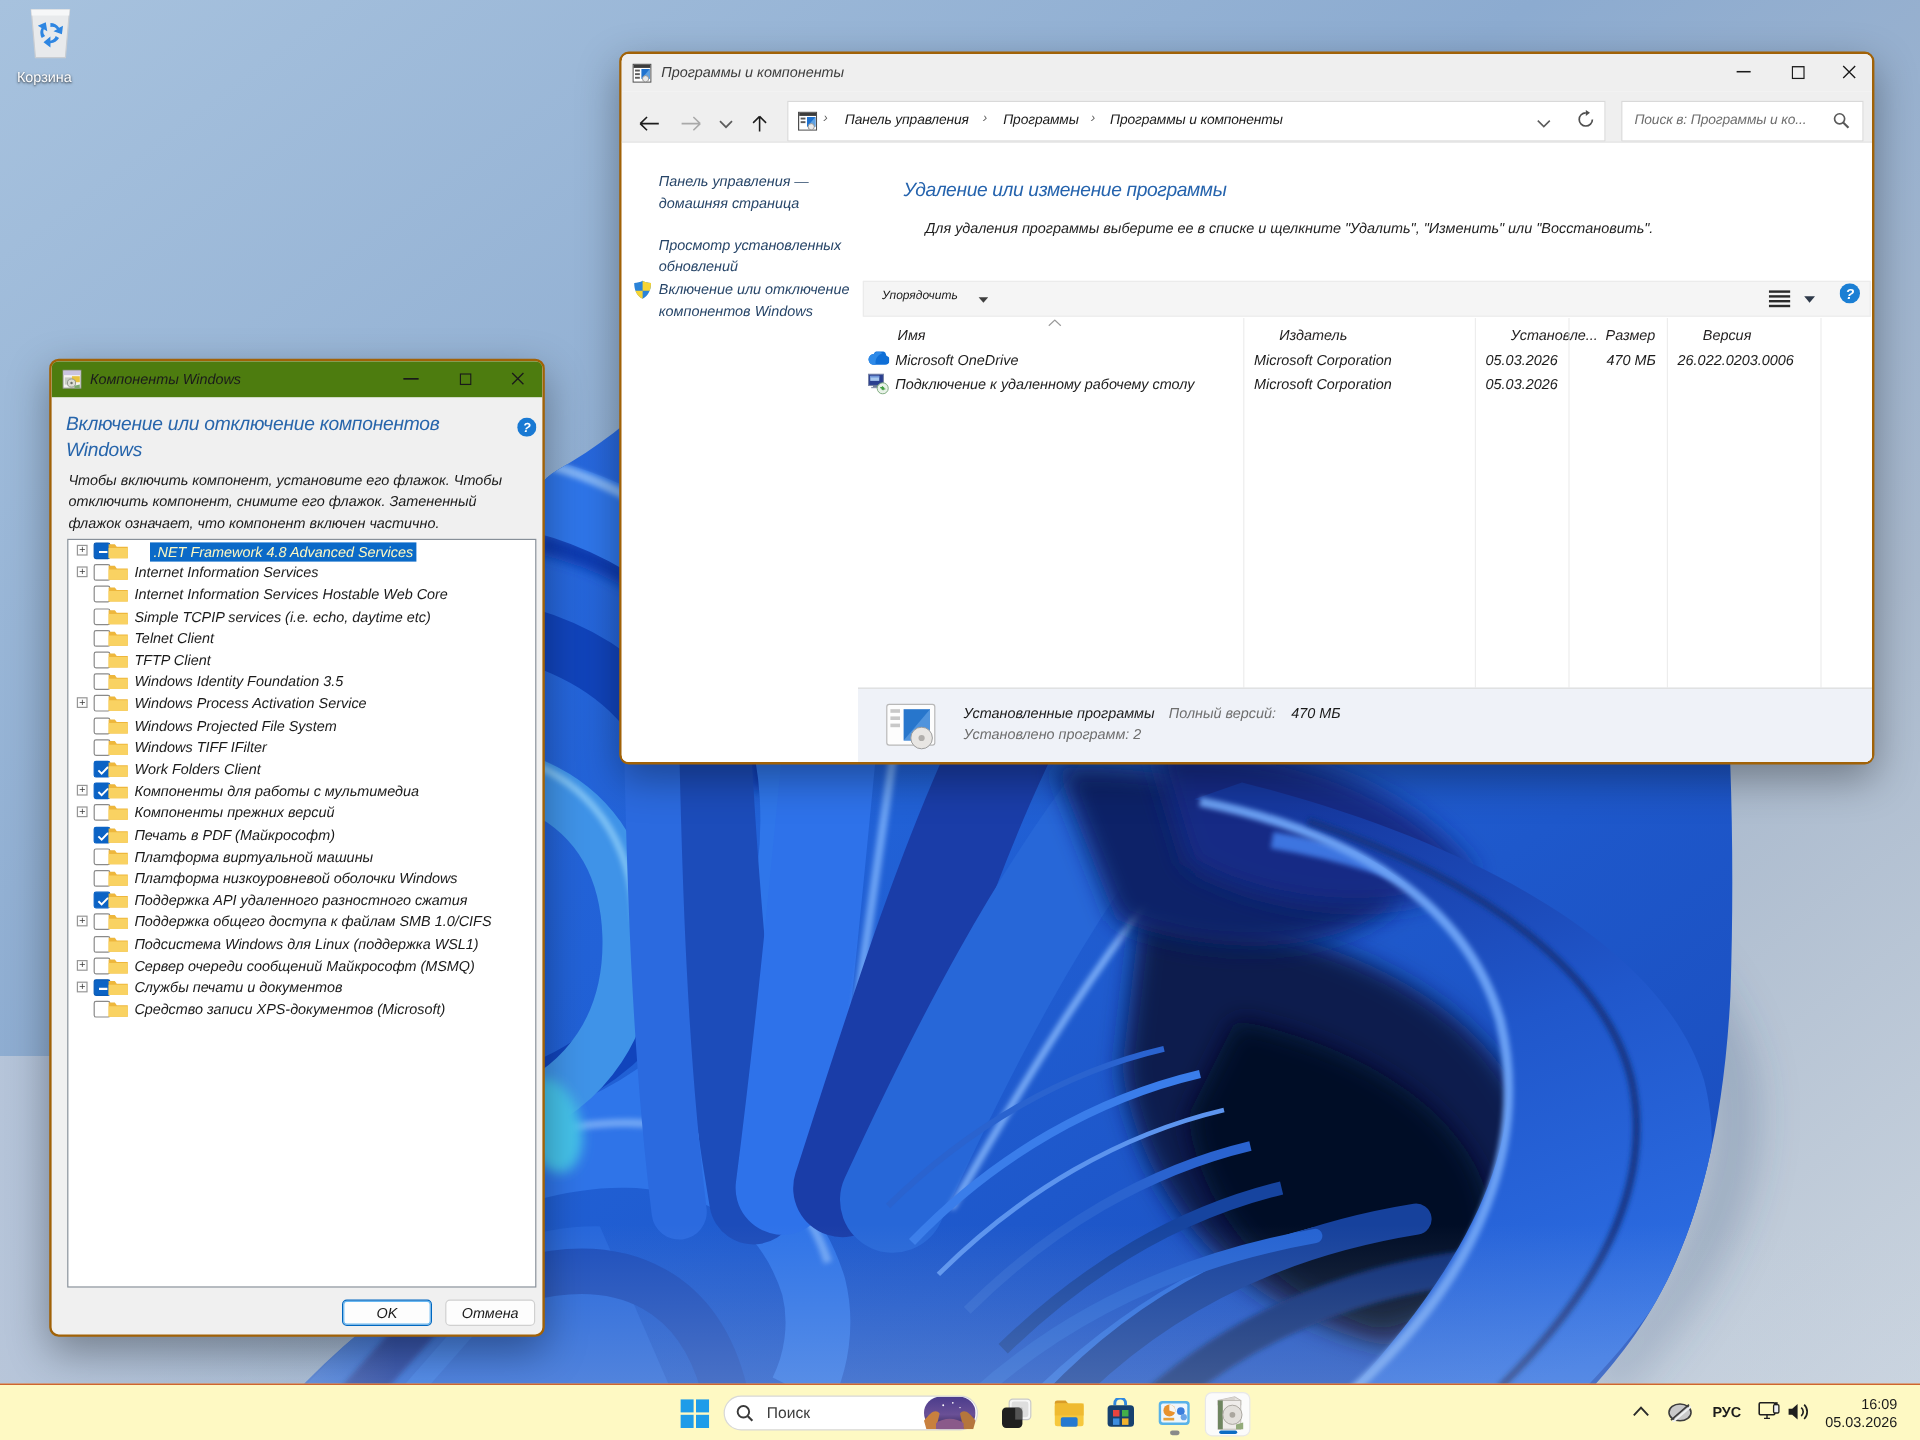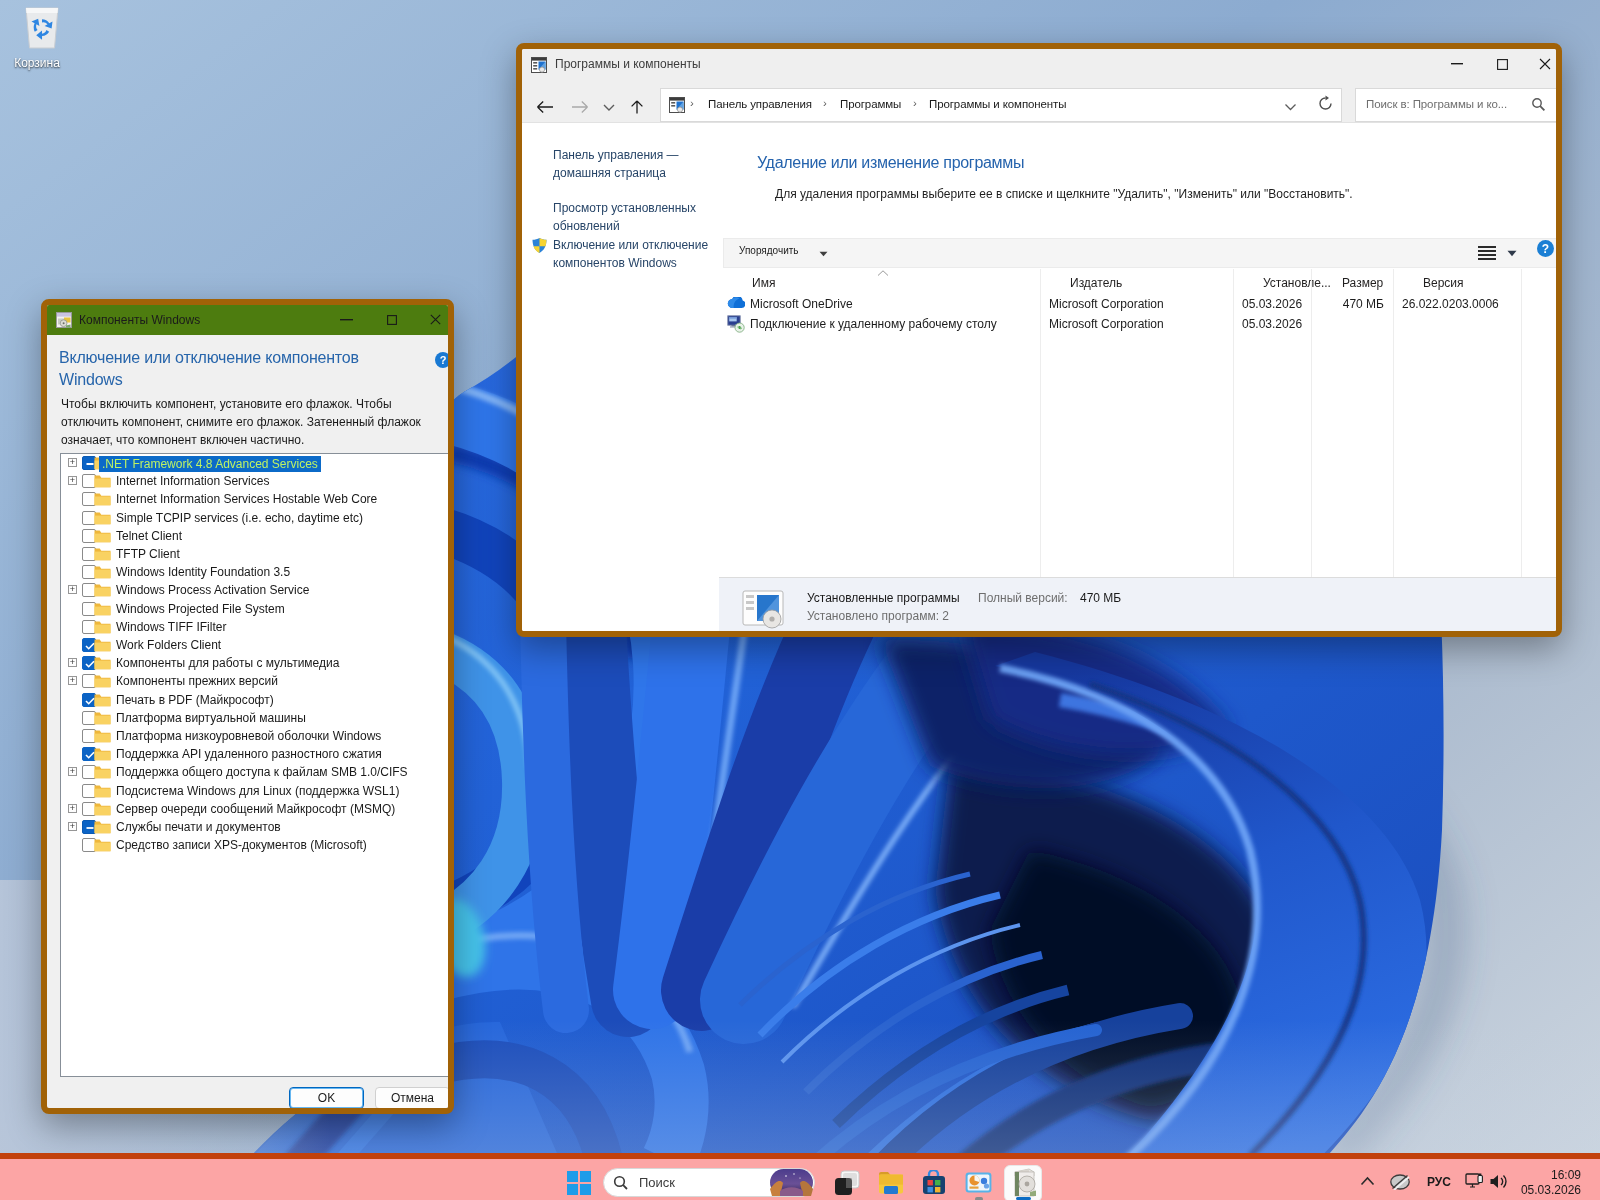--- a/index.html
+++ b/index.html
@@ -1,20 +1,20 @@
 <!DOCTYPE html>
 <html><head>
 <meta charset="utf-8">
 <style>
   * { margin:0; padding:0; box-sizing:border-box; }
   html,body { width:1600px; height:1200px; overflow:hidden; font-family:"Liberation Sans",sans-serif; }
   #desk { position:relative; width:1600px; height:1200px; background:#9db9d6; }
   #wall { position:absolute; left:0; top:0; }
-  .win { position:absolute; background:#fff; border:6px solid #a16207; border-radius:8px;
-         box-shadow:0 12px 34px rgba(0,0,0,.34); overflow:hidden; }
+  .win { position:absolute; background:#fff; border:2px solid #a16207; border-radius:8px;
+         box-shadow:0 12px 34px rgba(0,0,0,.34); overflow:hidden;font-style:italic; }
   .tbar { position:absolute; left:0; top:0; right:0; height:31px; background:#efefef;
           font-size:12px; color:#1b1b1b; }
   .tico { position:absolute; }
   
   #mw { left:516px; top:43px; width:1046px; height:594px; }
   #mw .navrow { position:absolute; left:0; top:31px; width:100%; height:43px; background:#efefef; border-bottom:1px solid #e2e2e2; }
   .abox { position:absolute; background:#fff; border:1px solid #d9d9d9; }
   .crumb { font-size:11.5px; color:#1b1b1b; letter-spacing:-0.1px; }
   #sidebar { position:absolute; left:0; top:74px; width:197px; height:519px; background:#fff; }
   .slink { position:absolute; font-size:12px; color:#274568; line-height:18px; }
@@ -35,21 +35,21 @@
   .trow { position:absolute; left:0; height:18px; width:100%; font-size:12px; color:#1a1a1a; }
   .expbox { position:absolute; left:7px; top:4px; width:9px; height:9px; border:1px solid #969696; background:#fdfdfd;
             font-size:9px; line-height:7px; text-align:center; color:#3c3c3c; }
   .cb { position:absolute; left:21px; top:2px; width:14px; height:14px; border:1px solid #8a8a8a; border-radius:2px; background:#fff; }
   .cb.on { background:#0b63c5; border-color:#0b63c5; }
   .cb.mix { background:#0b63c5; border-color:#0a5ab4; }
   .tlabel { position:absolute; left:55px; top:2px; white-space:nowrap; }
   .btn { position:absolute; width:75px; height:22px; background:#fdfdfd; border:1px solid #d0d0d0; border-radius:4px;
          font-size:12px; color:#1a1a1a; text-align:center; line-height:20px; }
   
-  #taskbar { position:absolute; left:0; top:1153px; width:1600px; height:47px; background:#fca5a5; border-top:6px solid #c2410c; }
+  #taskbar { position:absolute; left:0; top:1153px; width:1600px; height:47px; background:#fef9c3; border-top:1px solid #c2410c; }
   .tray { position:absolute; font-size:12px; color:#1b1b1b; }
   
   #bin { position:absolute; left:6px; top:6px; width:62px; height:66px; text-align:center; }
   #binlabel { margin-top:2px; font-size:12px; color:#fff; text-shadow:0 1px 2px rgba(0,0,0,.85); }
 </style>
 </head>
 <body>
 <div id="desk">
   <svg id="wall" width="1600" height="1200" viewBox="0 0 1600 1200">
     <defs>
@@ -205,21 +205,21 @@
     <div id="treebox">
       <div class="trow" style="top:0px">
           <div class="expbox">+</div>
           <div class="cb mix"><svg width="12" height="12" viewBox="0 0 12 12" style="margin:1px">
               <path d="M2.5 6 L9.5 6" fill="none" stroke="#fff" stroke-width="1.8"></path>
             </svg></div>
           <svg class="fold" style="position:absolute;left:33px;top:2px" width="17" height="14" viewBox="0 0 17 14">
 <path d="M0.5 1.5 h5.2 l1.6 2.2 h9.2 v9.5 h-16 z" fill="#eeb73c"></path>
 <path d="M0.5 4.6 h16 v8.6 h-16 z" fill="#f9d262"></path>
 </svg>
-          <span class="tlabel" style="left:38px;padding:1px 3px;background:#0b6ac8;color:#bef264">.NET Framework 4.8 Advanced Services</span>
+          <span class="tlabel" style="left:68px;padding:1px 3px;background:#0b6ac8;color:#fef9c3">.NET Framework 4.8 Advanced Services</span>
         </div>
       <div class="trow" style="top:18px">
           <div class="expbox">+</div>
           <div class="cb"></div>
           <svg class="fold" style="position:absolute;left:33px;top:2px" width="17" height="14" viewBox="0 0 17 14">
 <path d="M0.5 1.5 h5.2 l1.6 2.2 h9.2 v9.5 h-16 z" fill="#eeb73c"></path>
 <path d="M0.5 4.6 h16 v8.6 h-16 z" fill="#f9d262"></path>
 </svg>
           <span class="tlabel">Internet Information Services</span>
         </div>

